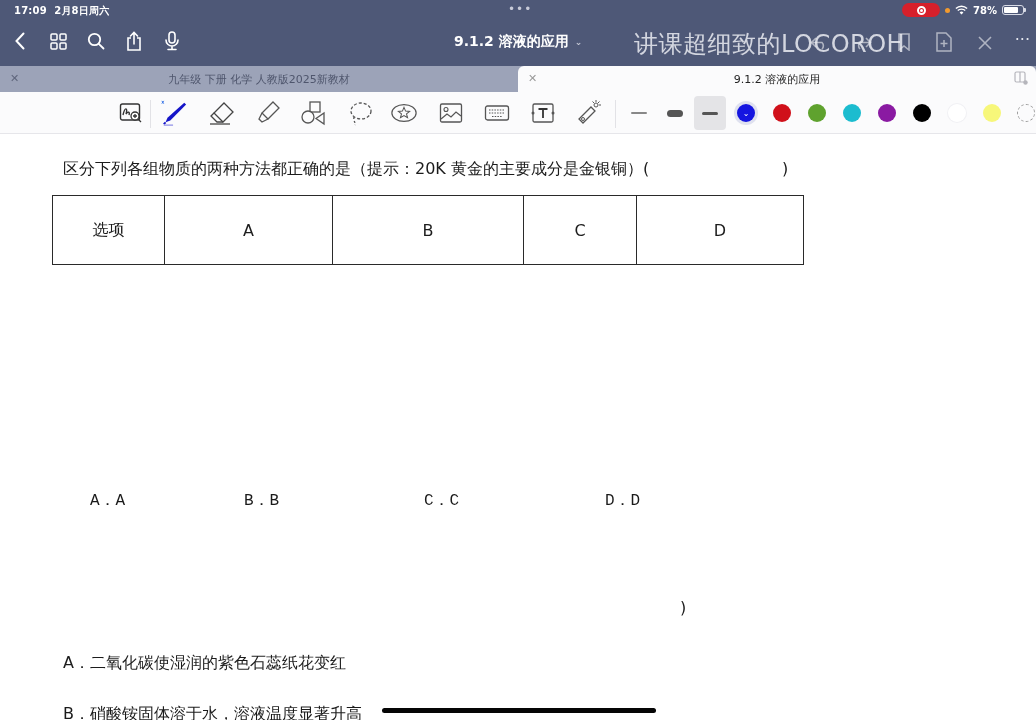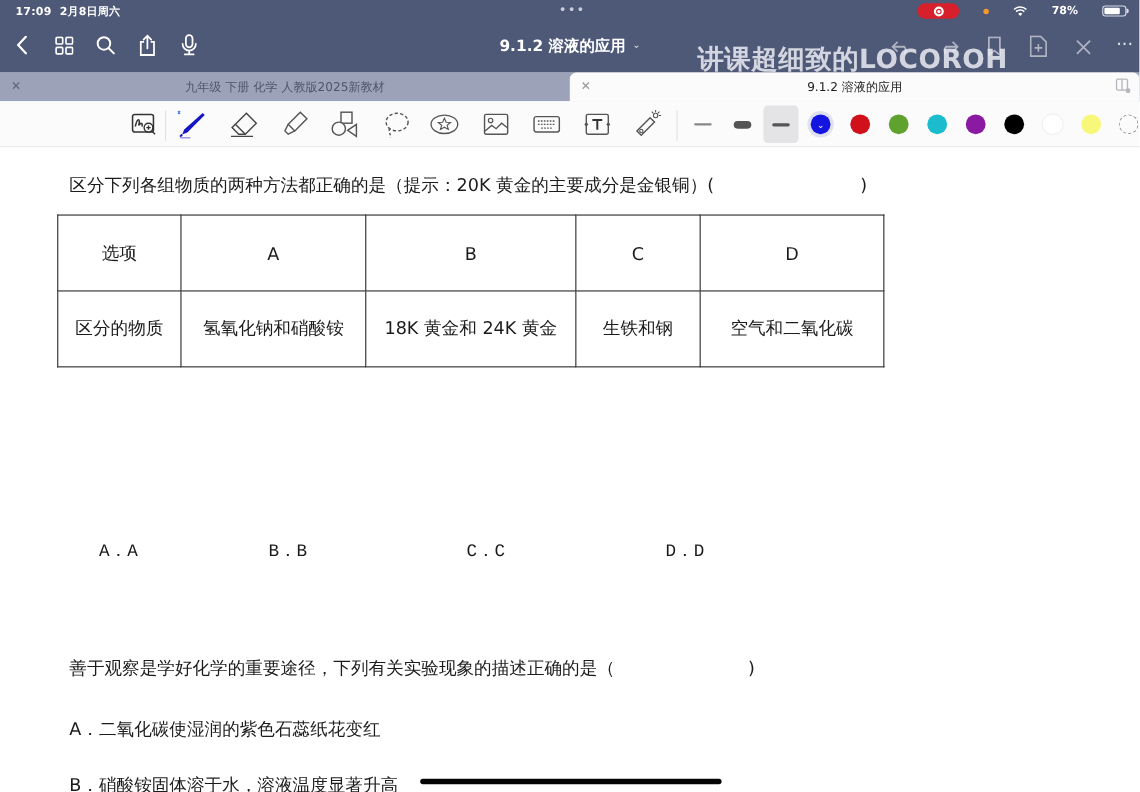--- a/index.html
+++ b/index.html
@@ -3,36 +3,36 @@
 <meta charset="utf-8">
 <style>
   * { box-sizing: border-box; margin: 0; padding: 0; }
   html, body { width: 1036px; height: 720px; overflow: hidden; background: #ffffff; }
   body { font-family: "DejaVu Sans", "Liberation Sans", sans-serif; position: relative; color: #1a1a1a; }
 
   
   .topbar { position: absolute; left: 0; top: 0; width: 1036px; height: 66px; background: #4e5877; color: #fff; }
   .status-time { position: absolute; left: 14px; top: 4px; font-size: 10px; font-weight: bold; letter-spacing: 0.2px; }
   .status-dots { position: absolute; left: 508px; top: 2px; font-size: 12px; color: #c8cbd8; letter-spacing: 1px; }
-  .status-right { position: absolute; right: 12px; top: 3px; display: flex; align-items: center; gap: 22px; font-size: 10px; font-weight: bold; }
+  .status-right { position: absolute; right: 12px; top: 3px; display: flex; align-items: center; gap: 5px; font-size: 10px; font-weight: bold; }
   .rec-pill { width: 38px; height: 14px; border-radius: 7px; background: #d6202b; display: flex; align-items: center; justify-content: center; }
   .rec-dot { width: 9px; height: 9px; border-radius: 50%; border: 2px solid #fff; position: relative; }
   .rec-dot::after { content: ""; position: absolute; left: 1px; top: 1px; width: 3px; height: 3px; border-radius: 50%; background: #fff; }
   .orange-dot { width: 5px; height: 5px; border-radius: 50%; background: #f29a2e; }
   .battery { width: 22px; height: 10px; border: 1px solid #d8dbe6; border-radius: 3px; padding: 1px; position: relative; }
   .battery .fill { width: 75%; height: 100%; background: #fff; border-radius: 1px; }
   .battery::after { content: ""; position: absolute; right: -3px; top: 2px; width: 2px; height: 4px; background: #d8dbe6; border-radius: 0 1px 1px 0; }
 
   .nav-icons { position: absolute; left: 10px; top: 30px; display: flex; gap: 18px; align-items: center; }
   .nav-icons .ic { width: 20px; height: 22px; display: flex; align-items: center; justify-content: center; }
   .doc-title { position: absolute; left: 454px; top: 33px; font-size: 14px; font-weight: bold; color: #fff; display: flex; align-items: center; gap: 6px; }
   .doc-title .chev { font-size: 9px; color: #c8cbd8; }
 
   .right-tools { position: absolute; left: 810px; top: 32px; display: flex; gap: 26px; align-items: center; opacity: 0.55; }
-  .watermark { position: absolute; left: 634px; top: 38px; font-size: 24px; font-weight: bold; color: rgba(235,236,242,0.85); letter-spacing: 0.5px; white-space: nowrap; pointer-events: none; }
+  .watermark { position: absolute; left: 634px; top: 28px; font-size: 24px; font-weight: normal; color: rgba(235,236,242,0.85); letter-spacing: 0.5px; white-space: nowrap; pointer-events: none; }
   .bili-logo { position: absolute; left: 920px; top: 26px; font-size: 30px; font-weight: bold; color: rgba(215,218,228,0.9); font-style: italic; letter-spacing: -1px; }
   .more-dots { position: absolute; right: 6px; top: 30px; font-size: 16px; color: #e4e6ee; }
 
   
   .tabbar { position: absolute; left: 0; top: 66px; width: 1036px; height: 26px; background: #9ca3b8; }
   .tab { position: absolute; top: 0; height: 26px; display: flex; align-items: center; justify-content: center; font-size: 11px; }
   .tab-inactive { left: 0; width: 518px; color: #4f566d; }
   .tab-active { left: 518px; width: 518px; background: #fbfbfc; color: #222; border-radius: 6px 6px 0 0; }
   .tab-close { position: absolute; left: 10px; top: 6px; font-size: 11px; color: #5f667c; }
   .tab-active .tab-close { color: #999; }
@@ -271,35 +271,27 @@
 
   <table class="qtable">
     <tbody>
         <tr>
       <td style="width:112px">选项</td>
       <td style="width:168px">A</td>
       <td style="width:191px">B</td>
       <td style="width:113px">C</td>
       <td style="width:167px">D</td>
     </tr>
-    <tr>
-      <td>区分的物质</td>
-      <td>氢氧化钠和硝酸铵</td>
-      <td>18K 黄金和 24K 黄金</td>
-      <td>生铁和钢</td>
-      <td>空气和二氧化碳</td>
-    </tr>
   </tbody>
     </table>
 
   <div class="answers">
     <span style="left:90px">A．A</span>
     <span style="left:244px">B．B</span>
     <span style="left:424px">C．C</span>
     <span style="left:605px">D．D</span>
   </div>
 
-  <span class="q-text" style="top:464px">善于观察是学好化学的重要途径，下列有关实验现象的描述正确的是（</span>
   <span class="q-paren-end" style="left:680px;top:464px">)</span>
   <span class="q-text" style="top:519px">A．二氧化碳使湿润的紫色石蕊纸花变红</span>
   <div class="clipped-line"><span>B．硝酸铵固体溶于水，溶液温度显著升高</span></div>
   <div class="ink-line" style="top:574px"></div>
 </div>
 
 </body></html>

